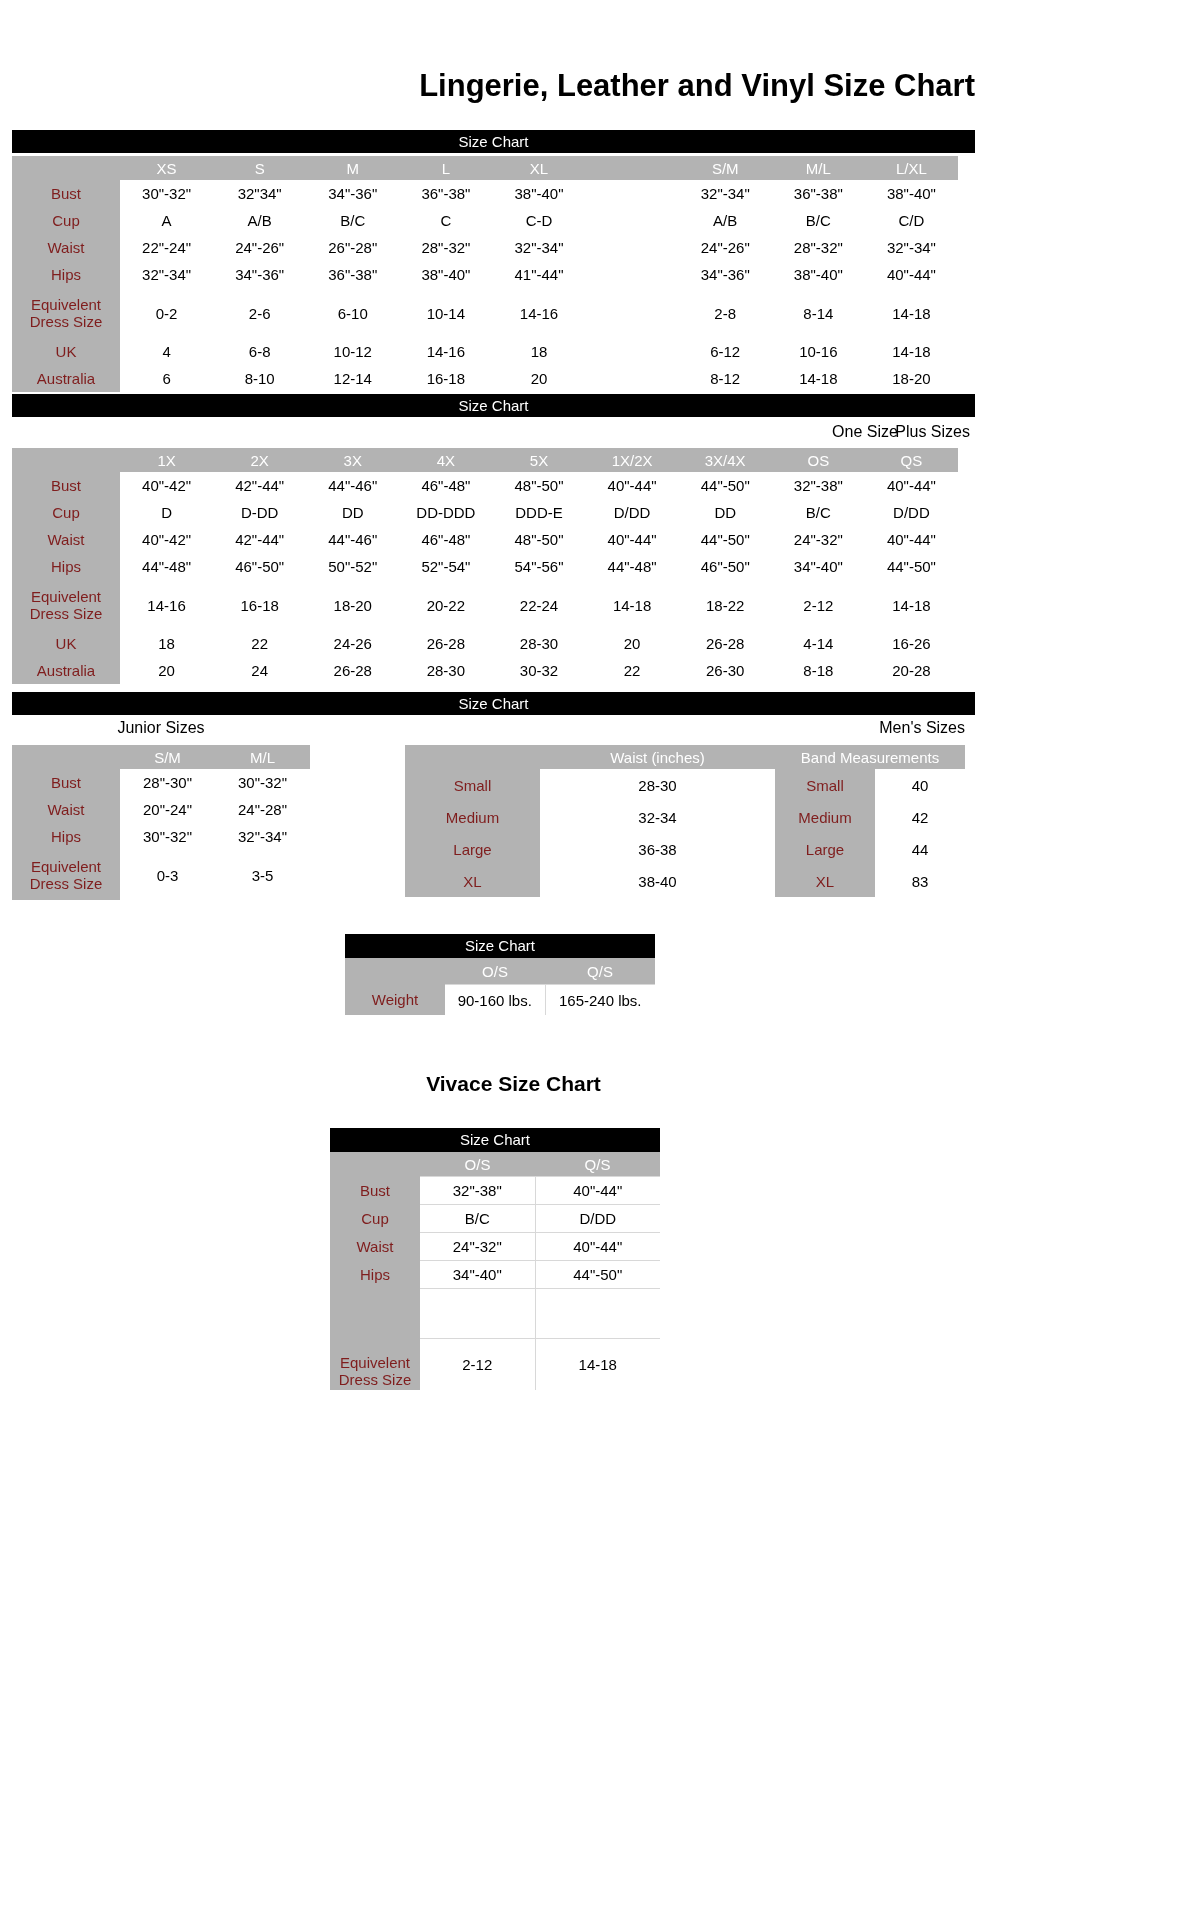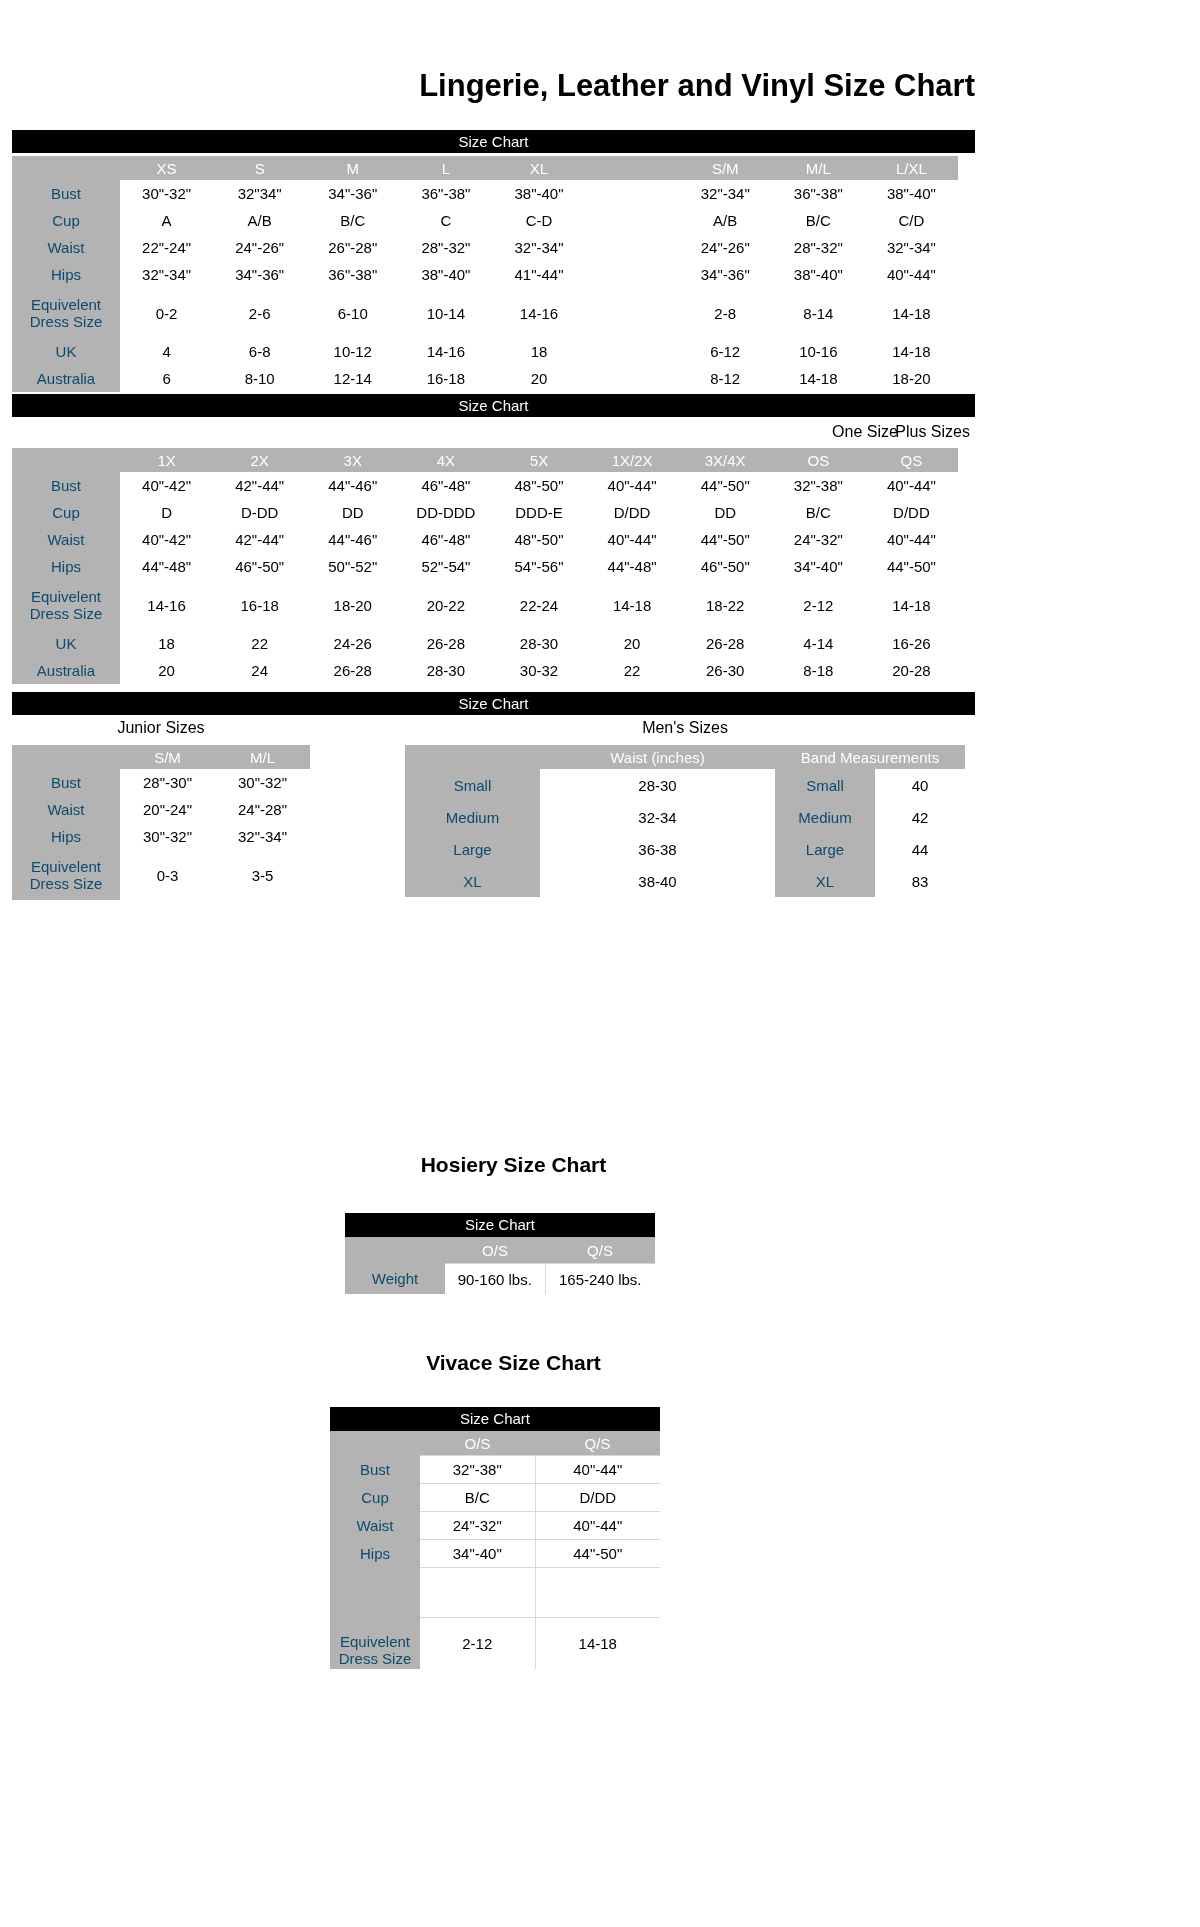--- a/index.html
+++ b/index.html
@@ -55,42 +55,42 @@
   .subtitle-row .full-span {
     position: absolute; left: 12px; width: 946px; text-align: right;
   }
   .subtitle-row .one-size-span {
     position: absolute; left: 760px; width: 186px; text-align: center;
   }
   .subtitle-row .junior-span {
     position: absolute; left: 0; width: 298px; text-align: center;
   }
   .subtitle-row .mens-span {
-    position: absolute; left: 393px; width: 560px; text-align: center;
+    position: absolute; left: 393px; width: 560px; text-align: right;
   }
   table {
     border-collapse: collapse;
     table-layout: fixed;
     font-size: 15px;
   }
   table.main-table { width: 946px; margin-top: 3px; }
   table.main-table.plus-t { margin-top: 5px; }
   col.c-label { width: 108px; }
   thead th {
     background: #b3b3b3;
     color: #ffffff;
     font-weight: normal;
     height: 22px;
     text-align: center;
     overflow: hidden;
     white-space: nowrap;
   }
   tbody th {
     background: #b3b3b3;
-    color: #0c4a6e;
+    color: #7f1d1d;
     font-weight: normal;
     text-align: center;
     line-height: 17px;
   }
   tbody td {
     background: #ffffff;
     text-align: center;
     height: 27px;
     padding: 0;
   }
@@ -449,21 +449,20 @@
         <tr>
           <th>XL</th>
           <td>38-40</td>
           <th>XL</th>
           <td>83</td>
         </tr>
       </tbody>
     </table>
   </div>
 
-  <h2 class="section-heading hosiery-heading">Hosiery Size Chart</h2>
 
   <div class="small-block hosiery-block">
     <div class="bar-small">Size Chart</div>
     <table class="hosiery-table">
       <colgroup>
           <col style="width:100px">
           <col style="width:100px">
           <col style="width:110px">
         </colgroup>
     <thead>

